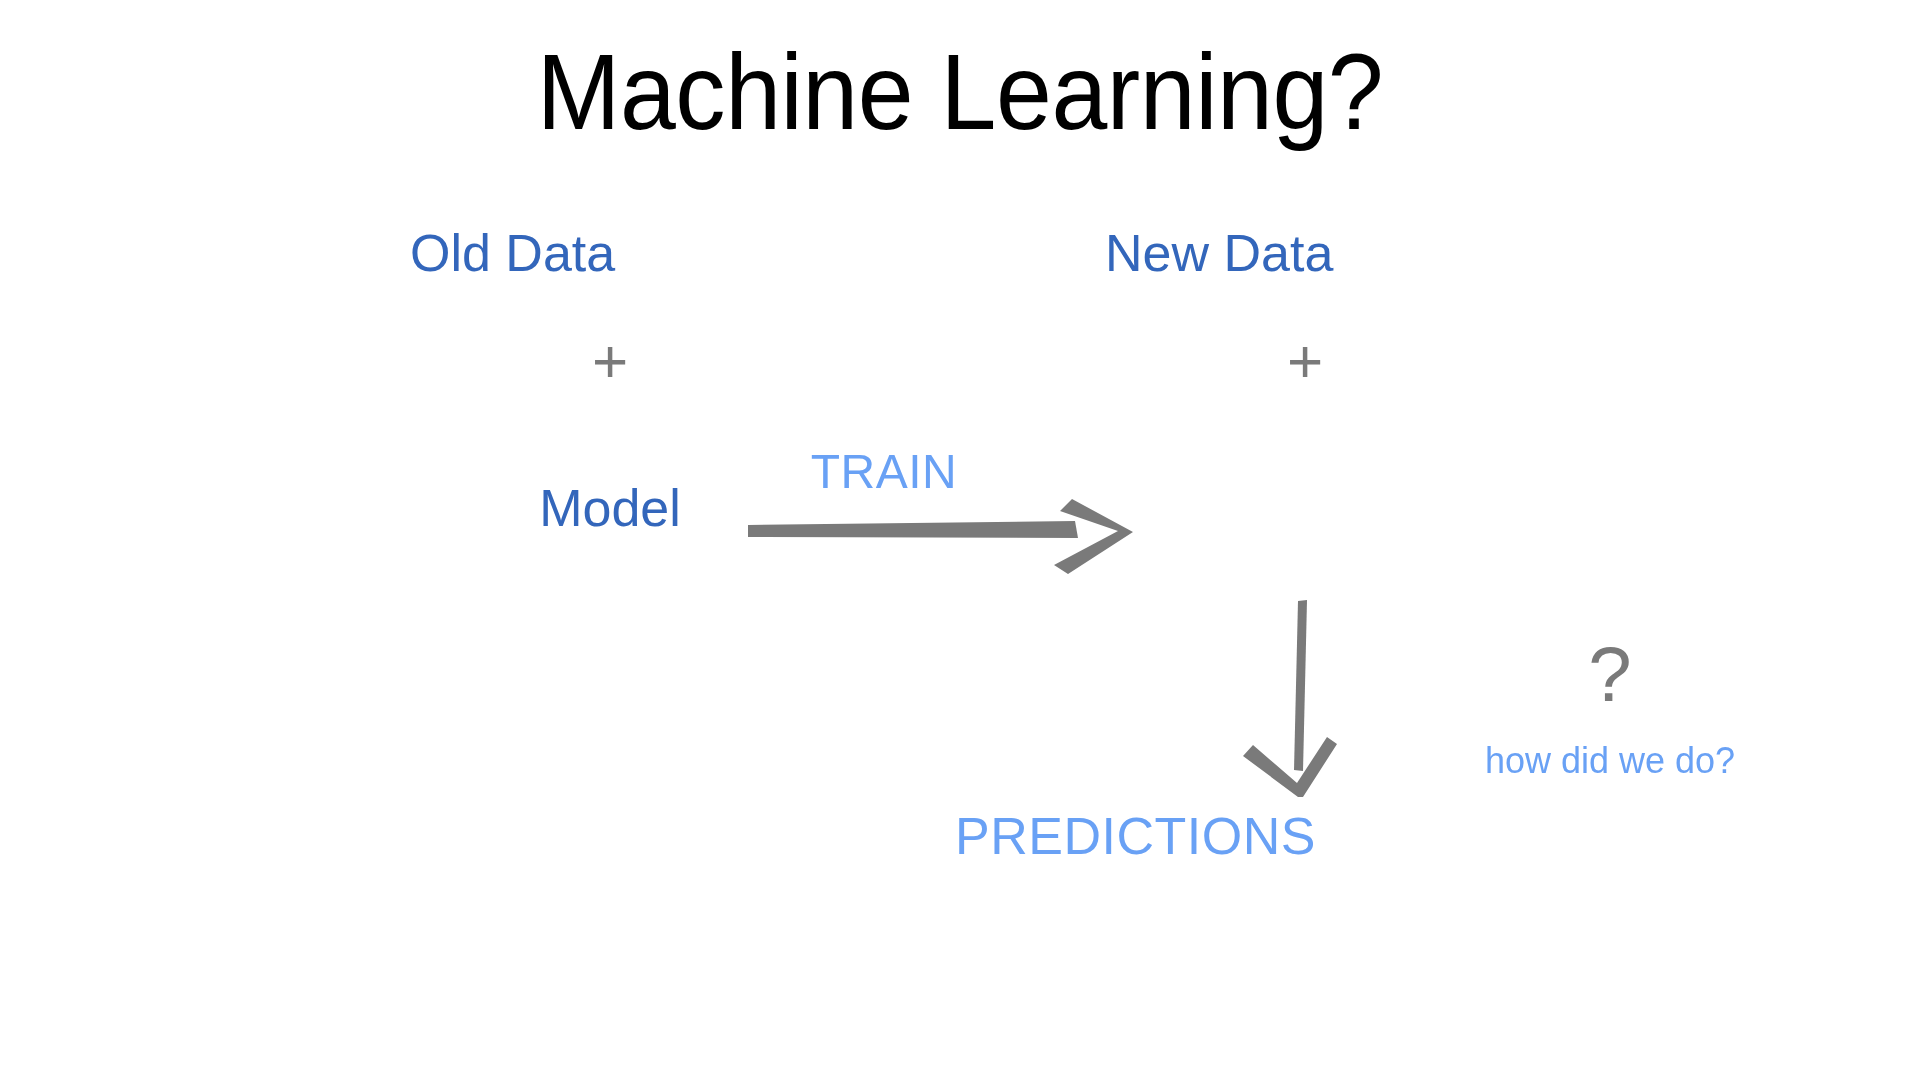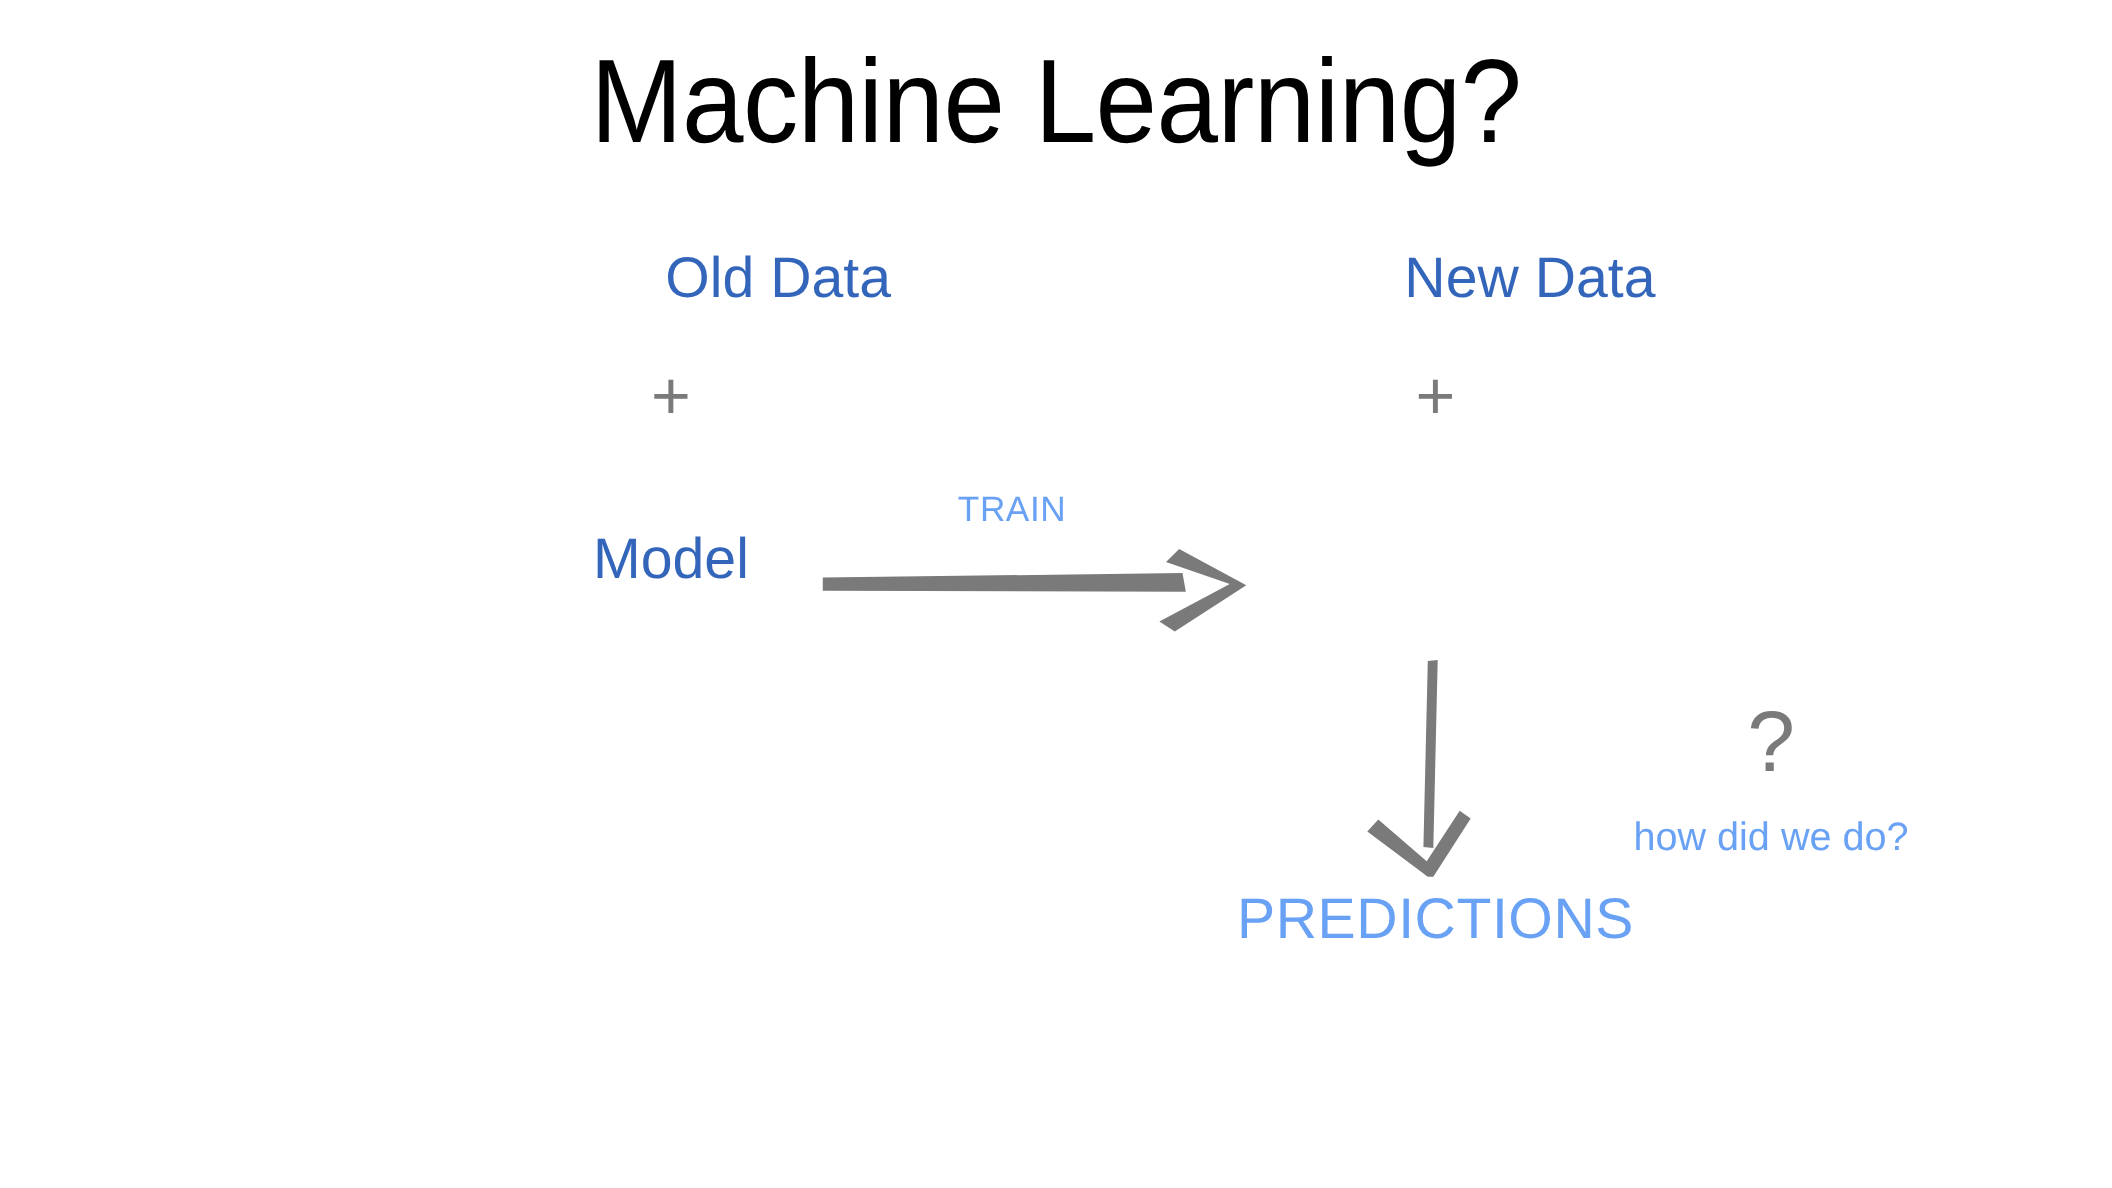--- a/index.html
+++ b/index.html
@@ -39,21 +39,21 @@
     letter-spacing: -0.5px;
     color: #000000;
     transform: scaleX(0.93);
   }
 
   
   .col-head {
     font-size: 52px;
     font-weight: 400;
     color: #3366bb;
-    text-align: right;
+    text-align: left;
     width: 400px;
   }
   #old-data  { left: 410px;  top: 225px; }
   #new-data  { left: 1105px; top: 225px; }
 
   
   .plus {
     font-size: 62px;
     font-weight: 400;
     color: #7a7a7a;
@@ -70,25 +70,25 @@
     top: 480px;
     width: 400px;
     text-align: center;
     font-size: 52px;
     font-weight: 400;
     color: #3366bb;
   }
 
   
   #train-label {
-    left: 780px;
+    left: 744px;
     top: 446px;
     width: 280px;
     text-align: center;
-    font-size: 32px;
+    font-size: 48px;
     font-weight: 400;
     color: #69a1f5;
     letter-spacing: 0.5px;
   }
 
   
   #trained-model {
     left: 1105px;
     top: 462px;
     width: 400px;
@@ -97,21 +97,20 @@
     font-weight: 400;
     color: #3366bb;
     line-height: 1.12;
   }
 
   
   #predictions {
     left: 955px;
     top: 808px;
     width: 700px;
-    text-align: center;
     font-size: 52px;
     font-weight: 400;
     color: #69a1f5;
     letter-spacing: 0.5px;
   }
 
   
   #question-mark {
     left: 1540px;
     top: 635px;

